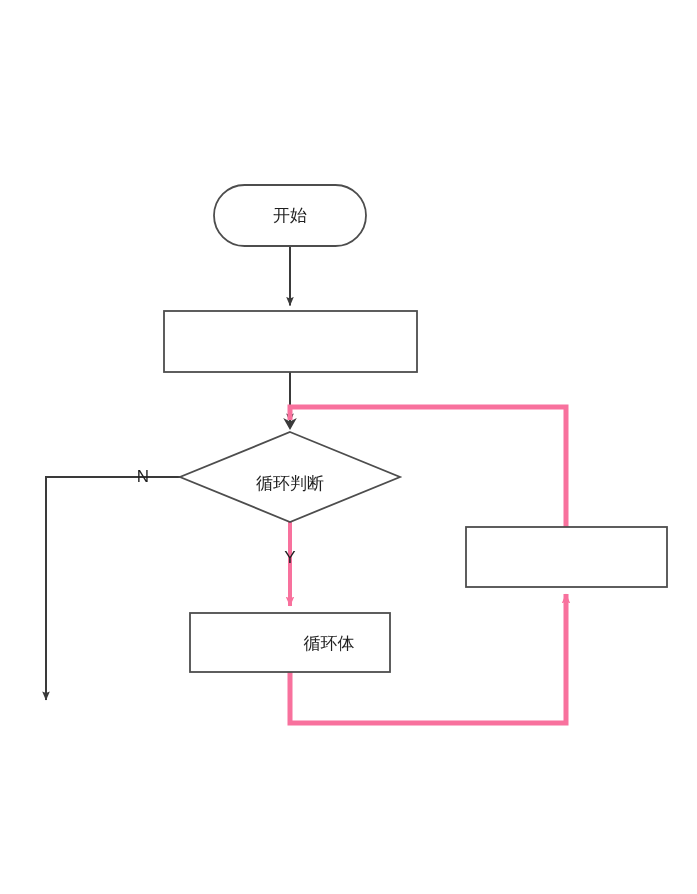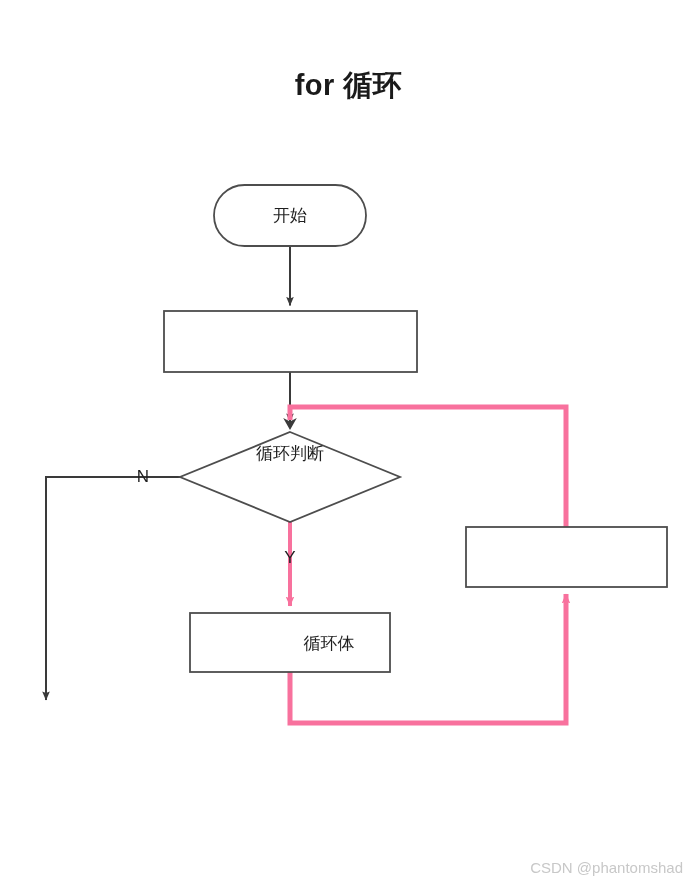--- a/index.html
+++ b/index.html
@@ -68,21 +68,20 @@
     color: #c8c8c8;
     font-family: "Liberation Sans", "DejaVu Sans", sans-serif;
     white-space: nowrap;
   }
 </style>
 </head>
 <body>
 
 <div id="diagram-root">
 
-  <div class="page-title">for 循环</div>
 
   <svg id="flow-svg" viewBox="0 0 697 894">
     <defs>
       <marker id="arrow-black" markerWidth="11" markerHeight="11" refX="8.6" refY="4" orient="auto" markerUnits="userSpaceOnUse">
         <path d="M0,0.2 L9,4 L0,7.8 L1.7,4 Z" fill="#3a3a3a"></path>
       </marker>
       <marker id="arrow-pink" markerWidth="13" markerHeight="13" refX="9.4" refY="4.6" orient="auto" markerUnits="userSpaceOnUse">
         <path d="M0,0.3 L10,4.6 L0,8.9 L1.9,4.6 Z" fill="#f8719d"></path>
       </marker>
     </defs>
@@ -132,24 +131,23 @@
     </g>
 
     <g>
       <path d="M283.2,418 L290,430 L296.8,418 L290,421.4 Z" fill="#3a3a3a"></path>
     </g>
   </svg>
 
   <div class="node-label" style="left:290px; top:215px;">开始</div>
 
 
-  <div class="node-label" style="left:290px; top:453px;">循环判断</div>
+  <div class="node-label" style="left:290px; top:483px;">循环判断</div>
 
   <div class="node-label" style="left:290px; top:643px;margin-left:39px;">循环体</div>
 
 
   <div class="edge-label" style="left:143px; top:477px;">N</div>
 
   <div class="edge-label" style="left:290px; top:558px;">Y</div>
 
-  <div class="watermark">CSDN @phantomshad</div>
 
 </div>
 
 </body></html>

